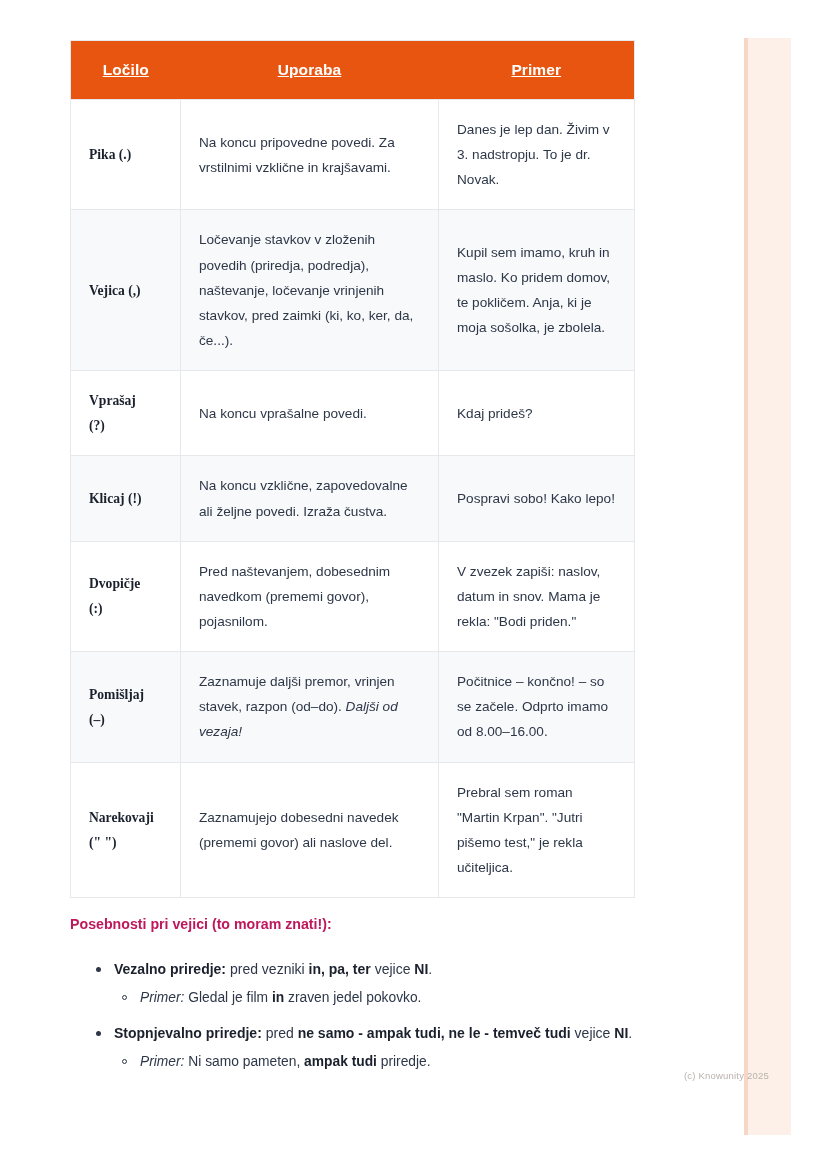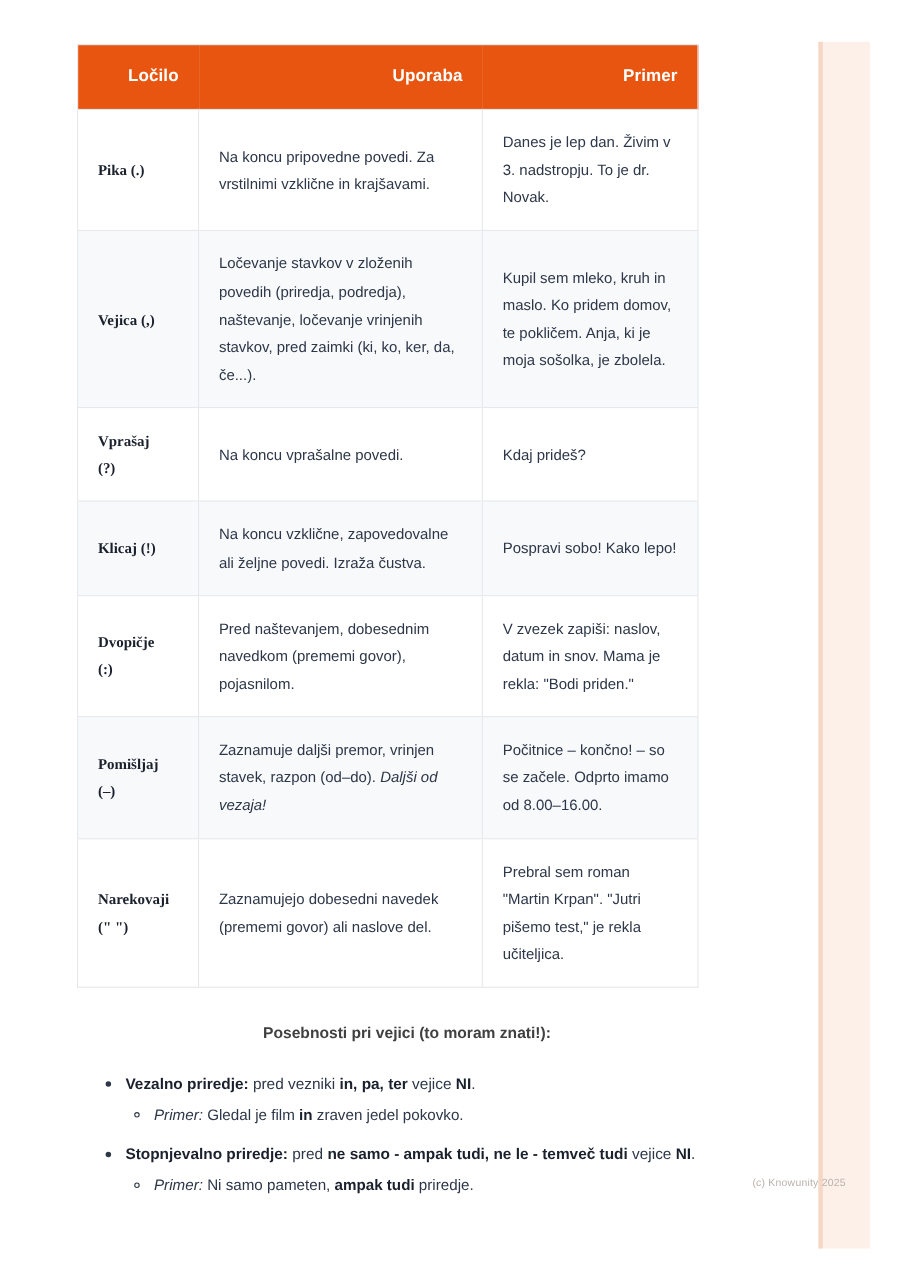--- a/index.html
+++ b/index.html
@@ -57,26 +57,27 @@
     border: 1px solid #e6e8eb;
     background: #ffffff;
   }
   table.punct col.c1 { width: 110px; }
   table.punct col.c2 { width: 258px; }
   table.punct col.c3 { width: 196px; }
 
   table.punct thead th {
     background: #e85510;
     color: #ffffff;
-    text-align: right;
+    text-align: center;
     font-size: 15.5px;
     font-weight: bold;
     padding: 20px 18px;
     border: none;
     letter-spacing: 0.1px;
+    text-decoration: underline;
   }
 
   table.punct tbody td {
     border-top: 1px solid #e6e8eb;
     border-right: 1px solid #e6e8eb;
     padding: 17px 18px;
     font-size: 13.6px;
     line-height: 1.85;
     vertical-align: middle;
     color: #2d3748;
@@ -95,24 +96,23 @@
   
   .notes {
     position: absolute;
     left: 70px;
     top: 914px;
     width: 600px;
   }
   .notes-heading {
     font-size: 14.2px;
     font-weight: bold;
-    color: #404040;
-    margin: 16px 0 22px 0;
+    color: #be185d;
+    margin: 0 0 22px 0;
     line-height: 1.5;
-    text-align: center;
   }
   ul.lvl1 {
     list-style: none;
     margin: 16px;
     padding: 0;
   }
   ul.lvl1 > li.item {
     position: relative;
     padding-left: 28px;
     margin-bottom: 10px;
@@ -195,21 +195,21 @@
           </td>
           <td>Na koncu pripovedne povedi. Za vrstilnimi vzklične in krajšavami.</td>
           <td>Danes je lep dan. Živim v 3. nadstropju. To je dr. Novak.</td>
         </tr>
 
         <tr class="alt">
           <td class="mark">
             <span class="mk-line">Vejica (,)</span>
           </td>
           <td>Ločevanje stavkov v zloženih povedih (priredja, podredja), naštevanje, ločevanje vrinjenih stavkov, pred zaimki (ki, ko, ker, da, če...).</td>
-          <td>Kupil sem mleko, kruh in maslo. Ko pridem domov, te pokličem. Anja, ki je moja sošolka, je zbolela.</td>
+          <td>Kupil sem imamo, kruh in maslo. Ko pridem domov, te pokličem. Anja, ki je moja sošolka, je zbolela.</td>
         </tr>
 
         <tr>
           <td class="mark">
             <span class="mk-line">Vprašaj</span>
             <span class="mk-line">(?)</span>
           </td>
           <td>Na koncu vprašalne povedi.</td>
           <td>Kdaj prideš?</td>
         </tr>

